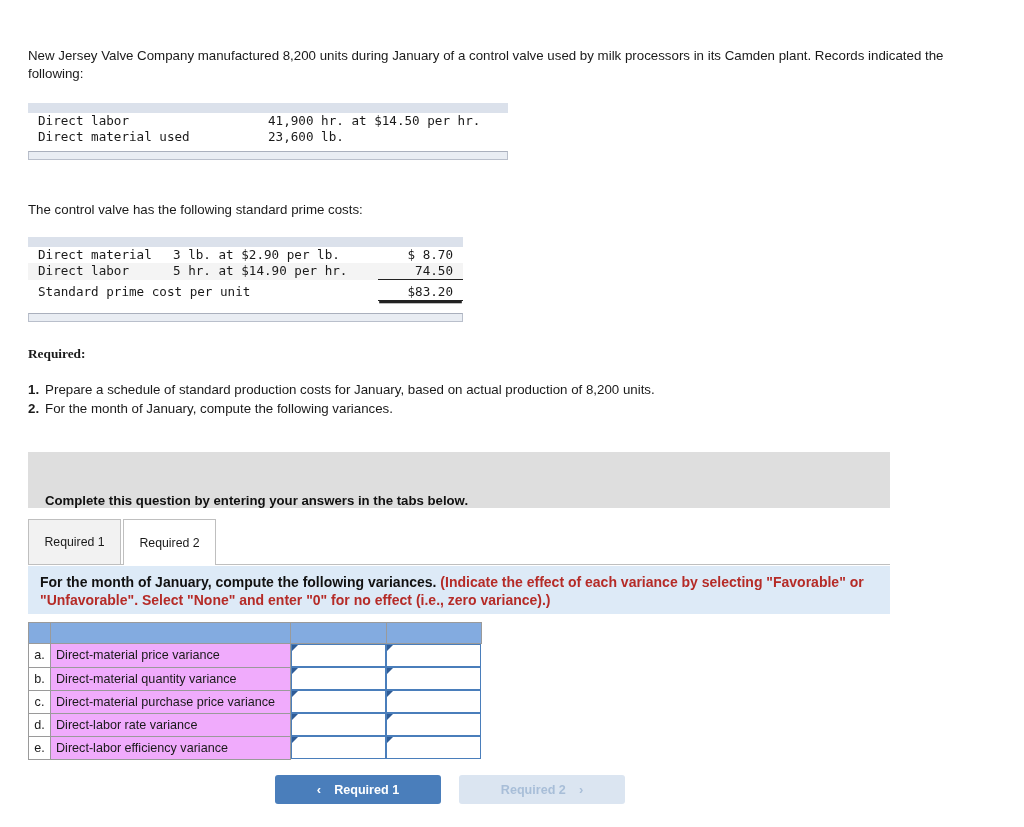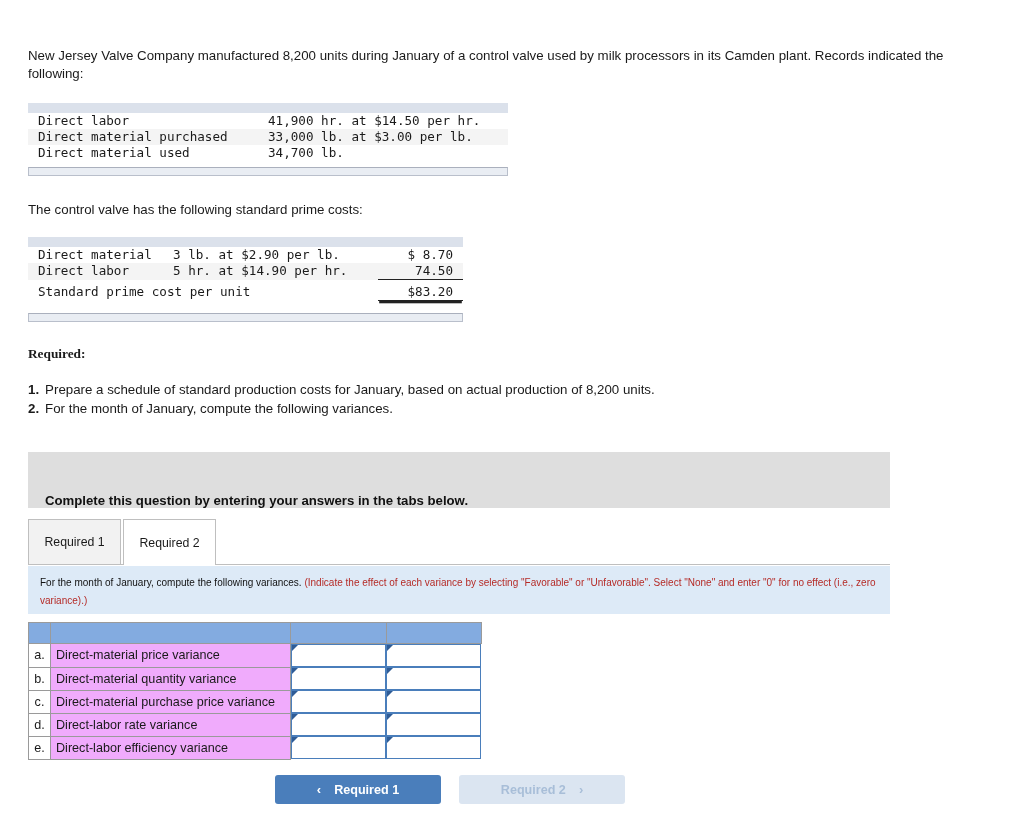--- a/index.html
+++ b/index.html
@@ -120,22 +120,23 @@
 
   
   .callout {
     position: absolute;
     left: 28px;
     top: 566px;
     width: 862px;
     height: 48px;
     background: #ddeaf7;
     padding: 8px 12px 0 12px;
-    font-size: 10px;
+    font-size: 14px;
     line-height: 17.5px;
+    font-weight: bold;
   }
   .callout .blk { color: #111; }
   .callout .red { color: #b52b27; }
 
   
   .ans-table {
     position: absolute;
     left: 28px;
     top: 622px;
     border-collapse: collapse;
@@ -212,27 +213,23 @@
   <div class="intro">New Jersey Valve Company manufactured 8,200 units during January of a control valve used by milk processors in its Camden plant. Records indicated the following:</div>
 
   <div class="mono-wrap" style="left:28px; top:103px; width:480px;">
     <div class="mono-head-strip"></div>
     <table class="mono-table" style="width:480px;">
       <tbody>
           <tr class="row-plain">
         <td class="cell-pad-l" style="width:240px;">Direct labor</td>
         <td>41,900 hr. at $14.50 per hr.</td>
       </tr>
-      <tr class="row-alt">
-        <td class="cell-pad-l">Direct material purchased</td>
-        <td>33,000 lb. at $3.00 per lb.</td>
-      </tr>
       <tr class="row-plain">
         <td class="cell-pad-l">Direct material used</td>
-        <td>34,700 lb.</td>
+        <td>23,600 lb.</td>
       </tr>
     </tbody>
       </table>
     <div class="scroll-rail"></div>
   </div>
 
   <div class="intro" style="top:201px;">The control valve has the following standard prime costs:</div>
 
   <div class="mono-wrap" style="left:28px; top:237px; width:435px;">
     <div class="mono-head-strip"></div>

